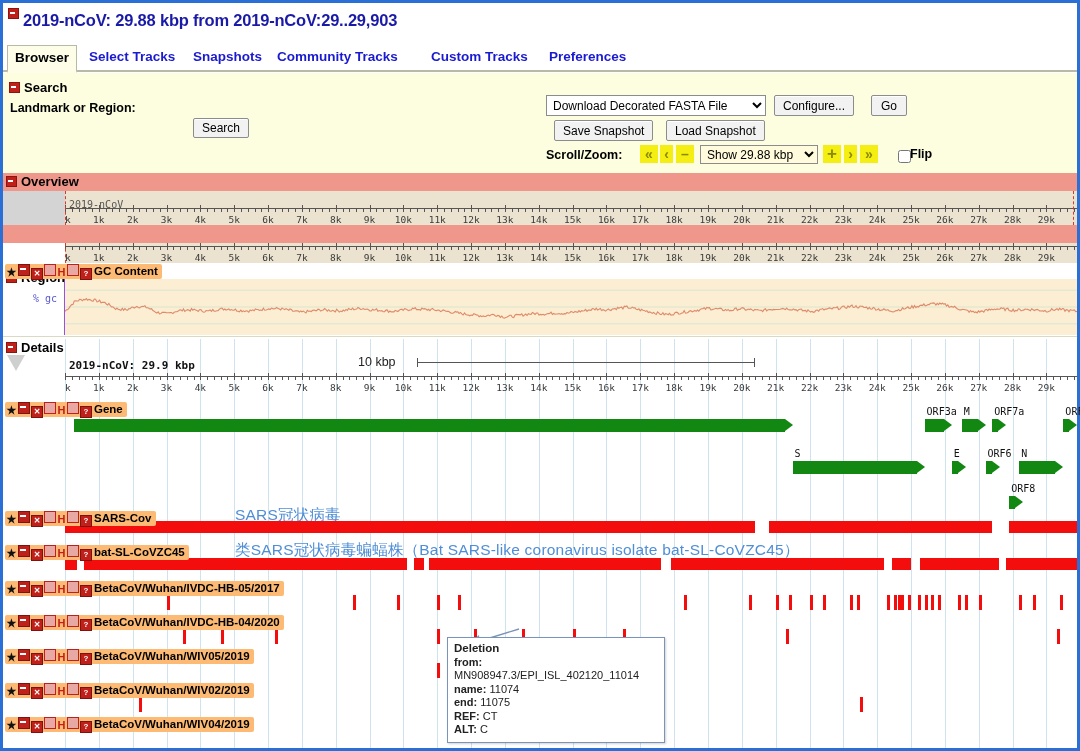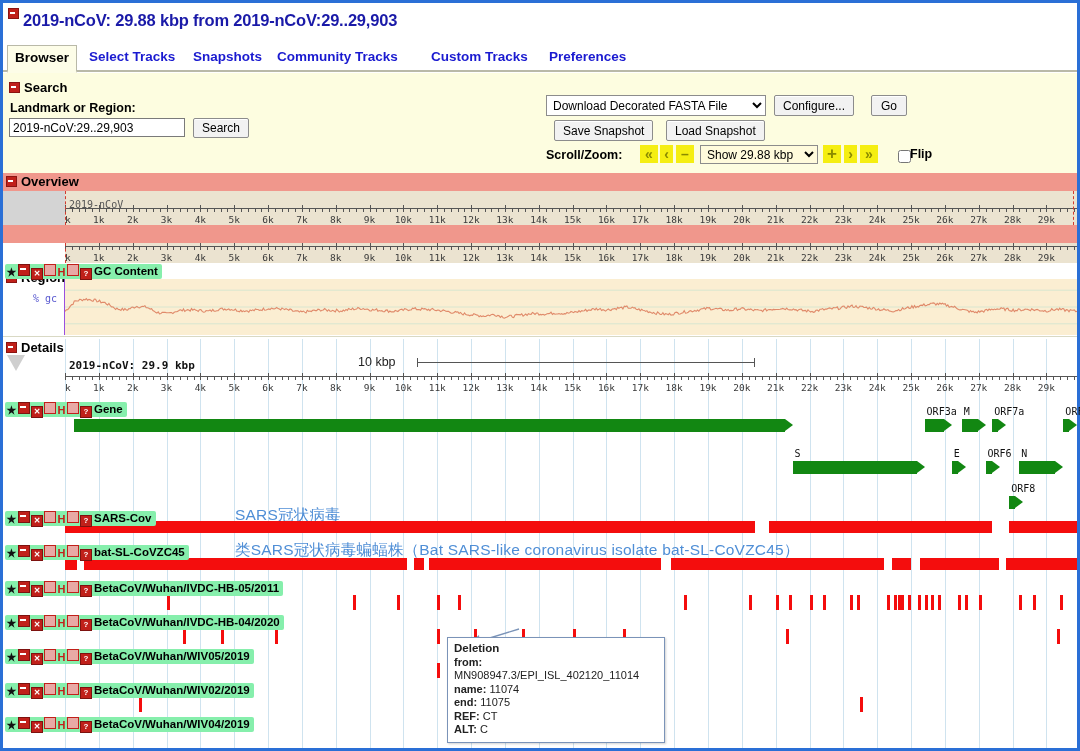--- a/index.html
+++ b/index.html
@@ -67,21 +67,21 @@
   .leftpad-white{position:absolute;background:#ffffff;}
 
   .rulerwrap{position:absolute;overflow:hidden;}
   .tickline{position:absolute;left:0;top:0;height:1px;background:#555;}
   .tick{position:absolute;width:1px;background:#555;}
   .ticklabel{position:absolute;font-family:"DejaVu Sans Mono",monospace;font-size:9.5px;color:#3a3a3a;
       transform:translateX(-50%);white-space:nowrap;}
   .seqname{position:absolute;font-family:"DejaVu Sans Mono",monospace;font-size:10px;color:#555;}
 
   
-  .trk-title{position:absolute;height:15px;background:#86efac;border-radius:2px;white-space:nowrap;
+  .trk-title{position:absolute;height:15px;background:#fdba74;border-radius:2px;white-space:nowrap;
       font-size:11.5px;font-weight:bold;line-height:15px;padding-right:4px;z-index:6;}
   .trk-title .tname{margin-left:2px;}
   .icon{display:inline-block;width:10px;height:10px;vertical-align:-1px;margin-left:1px;}
   .ic-star{color:#111;font-size:11px;line-height:10px;width:11px;text-align:center;}
   .ic-red{background:#c0201a;border:1px solid #7d120f;position:relative;color:#fff;font-size:8px;
       line-height:9px;text-align:center;font-weight:bold;}
   .ic-pink{background:#e8a9a5;border:1px solid #c0201a;}
   .ic-h{color:#c0201a;font-size:11px;line-height:10px;font-weight:bold;width:9px;text-align:center;}
   .ic-minus:after{content:"";position:absolute;left:1px;top:3px;width:6px;height:2px;background:#fff;}
 
@@ -142,21 +142,20 @@
     <div class="tab plain" style="left:268px;">Community Tracks</div>
     <div class="tab plain" style="left:422px;">Custom Tracks</div>
     <div class="tab plain" style="left:540px;">Preferences</div>
   </div>
 
   <div class="searchpanel">
     <div class="sec-head">
       <span class="collapse-sq"></span><span>Search</span>
     </div>
     <div class="lmk-label">Landmark or Region:</div>
-    <input class="lmk-input" value="2019-nCoV:29..29,903" style="">
     <button class="btn search-btn">Search</button>
 
     <div class="right-tools">
       <select class="sel-fasta">
         <option>Download Decorated FASTA File</option>
       </select>
       <button class="btn cfg-btn">Configure...</button>
       <button class="btn go-btn">Go</button>
       <button class="btn save-snap">Save Snapshot</button>
       <button class="btn load-snap">Load Snapshot</button>
@@ -878,21 +877,21 @@
         <div class="redblock" style="left: 18.6135px; top: 0px; width: 323.198px; height: 12px;"></div>
         <div class="redblock" style="left: 348.58px; top: 0px; width: 10.1528px; height: 12px;"></div>
         <div class="redblock" style="left: 363.81px; top: 0px; width: 231.823px; height: 12px;"></div>
         <div class="redblock" style="left: 605.785px; top: 0px; width: 213.209px; height: 12px;"></div>
         <div class="redblock" style="left: 827.455px; top: 0px; width: 18.6135px; height: 12px;"></div>
         <div class="redblock" style="left: 854.53px; top: 0px; width: 79.5305px; height: 12px;"></div>
         <div class="redblock" style="left: 940.829px; top: 0px; width: 71.0698px; height: 12px;"></div>
       </div>
 
   <div class="trk-title" style="left:2px;top:578px;">
-    <span class="icon ic-star">★</span><span class="icon ic-red ic-minus"></span><span class="icon ic-red">✕</span><span class="icon ic-pink"></span><span class="icon ic-h">H</span><span class="icon ic-pink"></span><span class="icon ic-red">?</span><span class="tname">BetaCoV/Wuhan/IVDC-HB-05/2011</span>
+    <span class="icon ic-star">★</span><span class="icon ic-red ic-minus"></span><span class="icon ic-red">✕</span><span class="icon ic-pink"></span><span class="icon ic-h">H</span><span class="icon ic-pink"></span><span class="icon ic-red">?</span><span class="tname">BetaCoV/Wuhan/IVDC-HB-05/2017</span>
   </div>
   <div id="var-layer-0" style="position:absolute;left:62px;top:592px;width:1012px;height:16px;">
         <div class="varmark" style="left: 101.528px; top: 0px; height: 15px;"></div>
         <div class="varmark" style="left: 287.663px; top: 0px; height: 15px;"></div>
         <div class="varmark" style="left: 331.659px; top: 0px; height: 15px;"></div>
         <div class="varmark" style="left: 372.27px; top: 0px; height: 15px;"></div>
         <div class="varmark" style="left: 392.576px; top: 0px; height: 15px;"></div>
         <div class="varmark" style="left: 619.322px; top: 0px; height: 15px;"></div>
         <div class="varmark" style="left: 683.624px; top: 0px; height: 15px;"></div>
         <div class="varmark" style="left: 710.698px; top: 0px; height: 15px;"></div>

